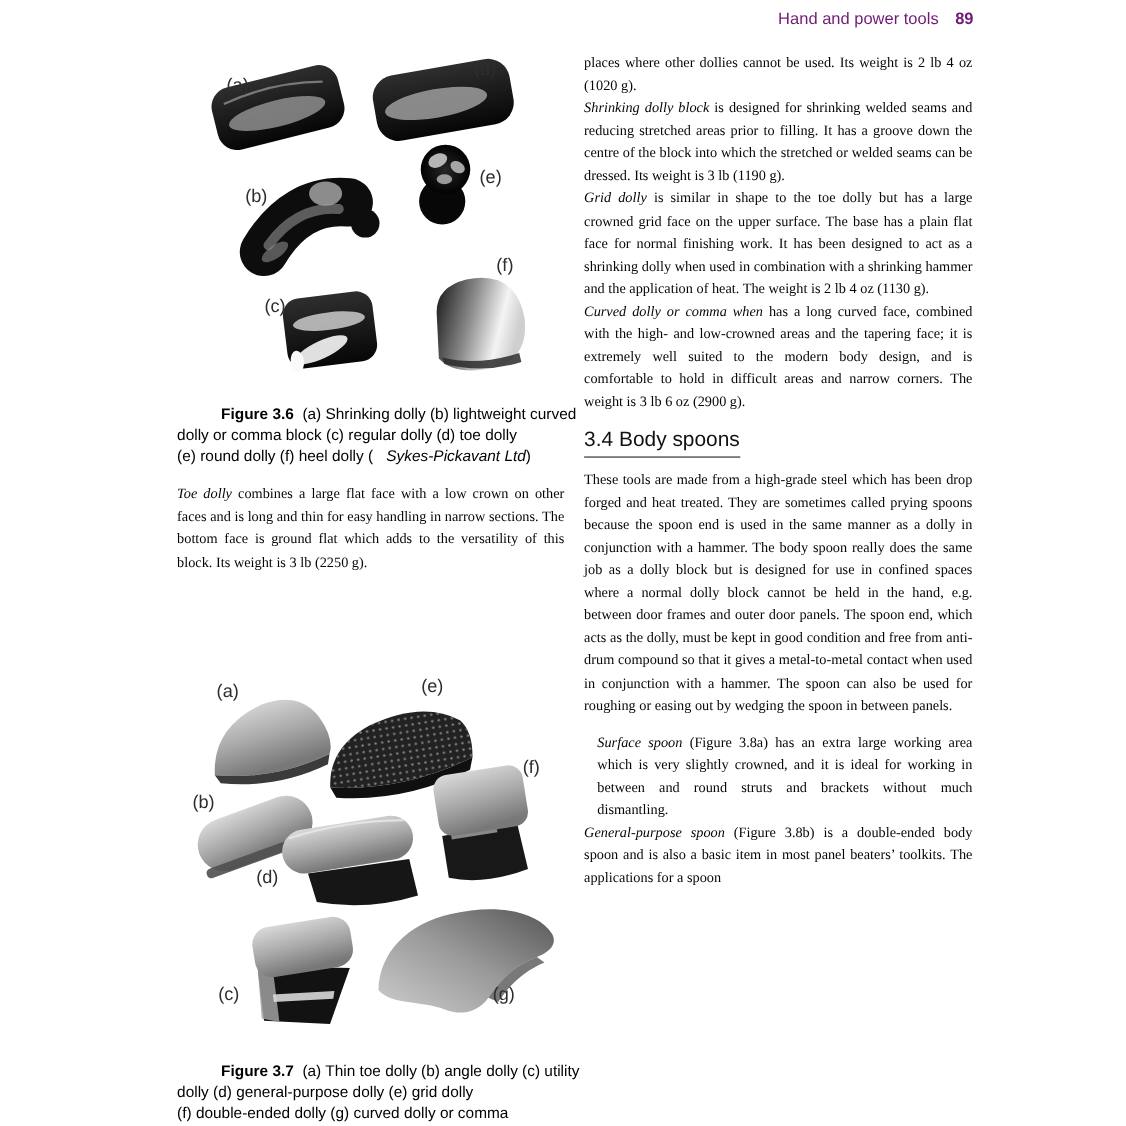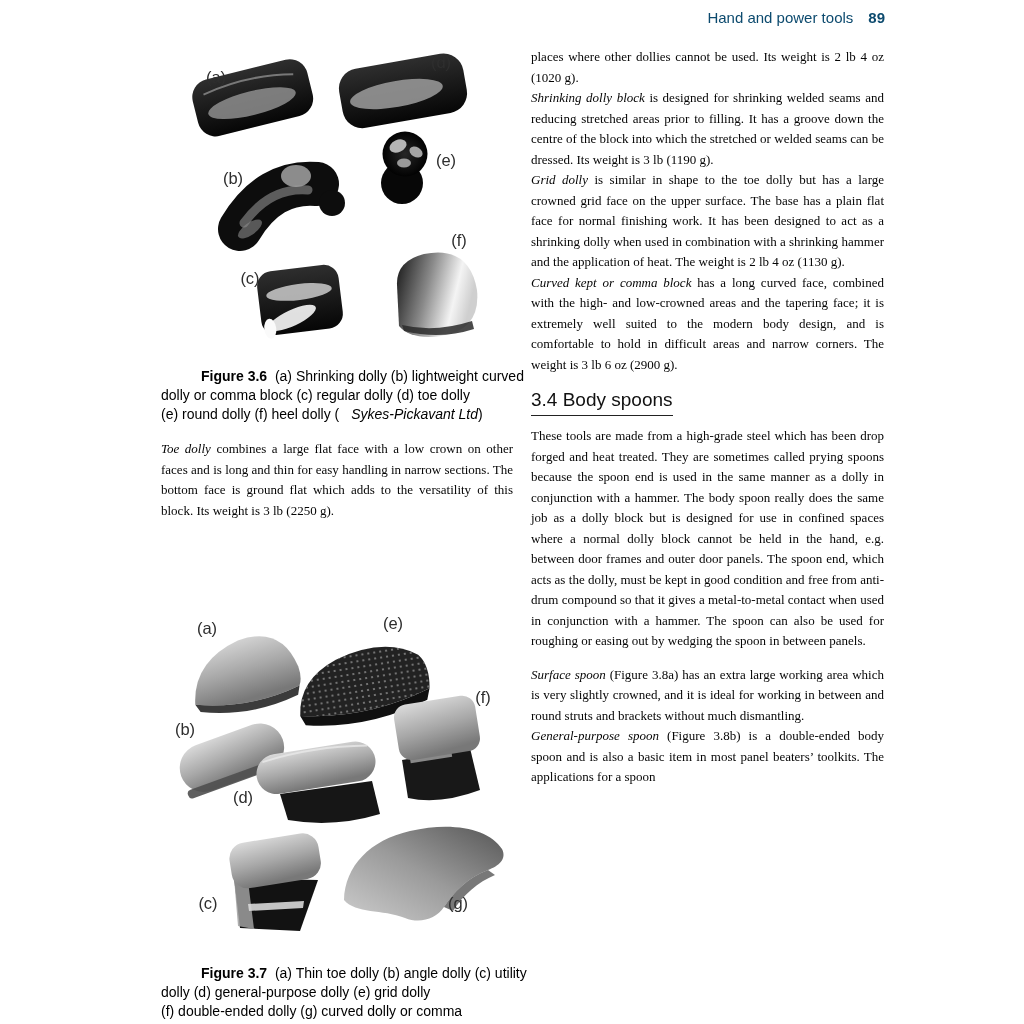--- a/index.html
+++ b/index.html
@@ -2,34 +2,34 @@
 <html><head>
 <meta charset="utf-8">
 <style>
   html,body { margin:0; padding:0; background:#ffffff; }
   .page {
     position:relative; width:1024px; height:1024px; background:#fff;
     font-family:"Liberation Serif", serif; color:#050505; overflow:hidden;
   }
   .running-header {
     position:absolute; top:9px; left:531px; width:354px; text-align:right;
-    font-family:"Liberation Sans", sans-serif; font-size:15px; color:#0c4a6e;
+    font-family:"Liberation Sans", sans-serif; font-size:15px; color:#701a75;
   }
   .running-header .pgnum { font-weight:bold; margin-left:15px; }
 
   .col-right { position:absolute; top:47px; left:531px; width:353px; }
   .col-left-pars { position:absolute; top:439px; left:161px; width:352px; }
 
   p.body-par {
     margin:0; font-size:13px; line-height:20.5px; text-align:justify;
     text-justify:inter-word;
     font-family:Liberation Serif, serif;
   }
   p.body-par i { font-style:italic; }
-  p.gap-above { margin-top:13px; }
+  p.gap-above { margin-top:13px;margin-left:12px; }
 
   .section-heading {
     font-family:"Liberation Sans", sans-serif; font-size:19px; font-weight:400;
     margin:14px 0 10px 0; color:#111;
   }
   .section-heading .ul { display:inline-block; border-bottom:1.5px solid #222; padding-bottom:4px; }
 
   .caption {
     position:absolute; font-family:"Liberation Sans", sans-serif;
     font-size:14px; line-height:19px; color:#000; white-space:pre-wrap;
@@ -188,21 +188,21 @@
 
   <p class="caption cap37"><b>Figure 3.7</b><span>  (a) Thin toe dolly (b) angle dolly (c) utility
 dolly (d) general-purpose dolly (e) grid dolly
 (f) double-ended dolly (g) curved dolly or comma
 block (</span><i>Sykes-Pickavant Ltd</i><span>)</span></p>
 
   <div class="col-right">
     <p class="body-par"><i></i><span>places where other dollies cannot be used. Its weight is 2 lb 4 oz (1020 g).</span></p>
     <p class="body-par"><i>Shrinking dolly block</i><span> is designed for shrinking welded seams and reducing stretched areas prior to filling. It has a groove down the centre of the block into which the stretched or welded seams can be dressed. Its weight is 3 lb (1190 g).</span></p>
     <p class="body-par"><i>Grid dolly</i><span> is similar in shape to the toe dolly but has a large crowned grid face on the upper surface. The base has a plain flat face for normal finishing work. It has been designed to act as a shrinking dolly when used in combination with a shrinking hammer and the application of heat. The weight is 2 lb 4 oz (1130 g).</span></p>
-    <p class="body-par"><i>Curved kept or comma block</i><span> has a long curved face, combined with the high- and low-crowned areas and the tapering face; it is extremely well suited to the modern body design, and is comfortable to hold in difficult areas and narrow corners. The weight is 3 lb 6 oz (2900 g).</span></p>
+    <p class="body-par"><i>Curved dolly or comma when</i><span> has a long curved face, combined with the high- and low-crowned areas and the tapering face; it is extremely well suited to the modern body design, and is comfortable to hold in difficult areas and narrow corners. The weight is 3 lb 6 oz (2900 g).</span></p>
 
     <h2 class="section-heading"><span class="ul">3.4 Body spoons</span></h2>
 
     <p class="body-par"><i></i><span>These tools are made from a high-grade steel which has been drop forged and heat treated. They are sometimes called prying spoons because the spoon end is used in the same manner as a dolly in conjunction with a hammer. The body spoon really does the same job as a dolly block but is designed for use in confined spaces where a normal dolly block cannot be held in the hand, e.g. between door frames and outer door panels. The spoon end, which acts as the dolly, must be kept in good condition and free from anti-drum compound so that it gives a metal-to-metal contact when used in conjunction with a hammer. The spoon can also be used for roughing or easing out by wedging the spoon in between panels.</span></p>
     <p class="body-par gap-above"><i>Surface spoon</i><span> (Figure 3.8a) has an extra large working area which is very slightly crowned, and it is ideal for working in between and round struts and brackets without much dismantling.</span></p>
     <p class="body-par"><i>General-purpose spoon</i><span> (Figure 3.8b) is a double-ended body spoon and is also a basic item in most panel beaters’ toolkits. The applications for a spoon</span></p>
   </div>
 
 </div>
 

